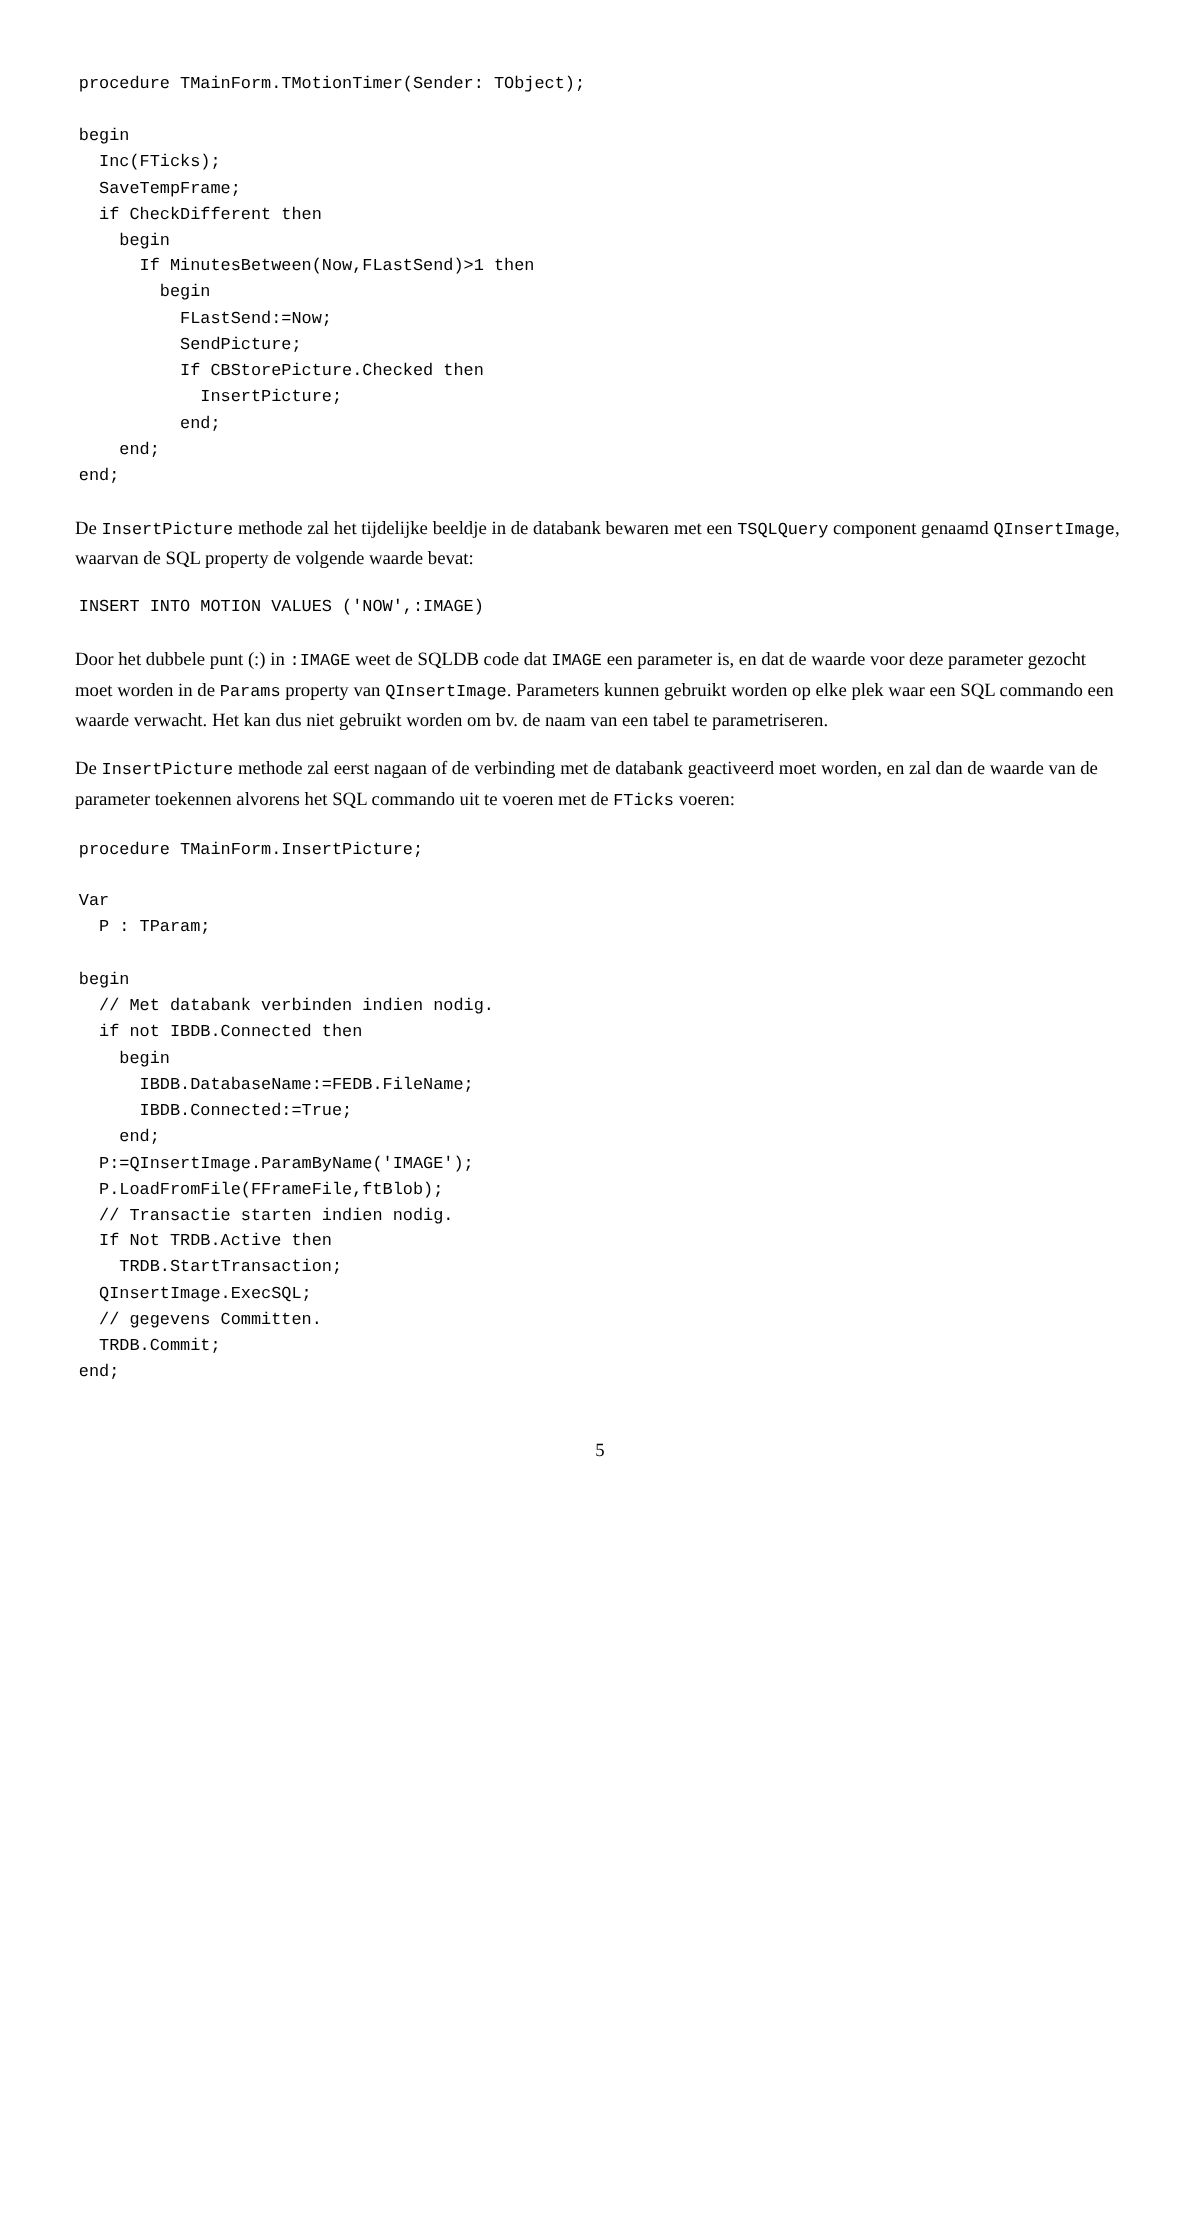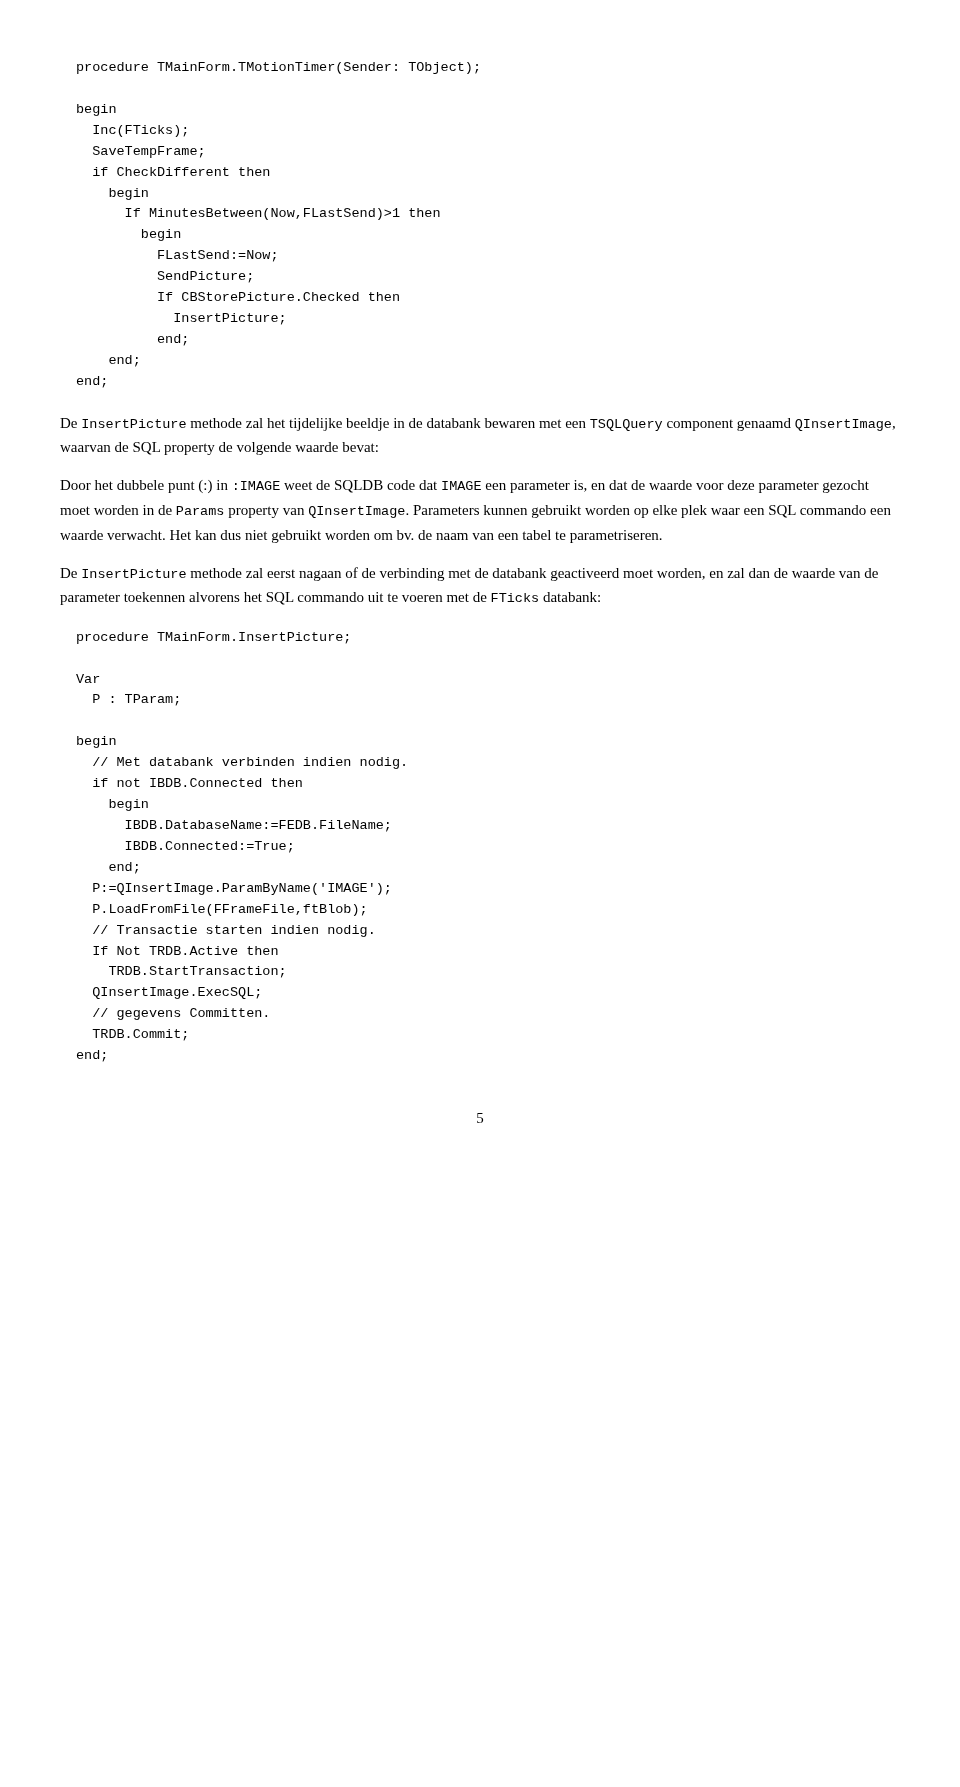--- a/index.html
+++ b/index.html
@@ -16,21 +16,21 @@
       min-height: 1787px;
       padding: 40px 60px 60px 60px;
       line-height: 1.5;
     }
     .code {
       font-family: 'Courier New', Courier, monospace;
       font-size: 13.5px;
       line-height: 1.55;
       white-space: pre;
       display: block;
-      margin: 16px;
+      margin: 3px;
     }
     .code-block {
       margin: 18px 0 18px 0;
     }
     .prose {
       font-family: Georgia, 'Times New Roman', serif;
       font-size: 15px;
       line-height: 1.6;
       margin: 14px 0;
     }
@@ -66,27 +66,30 @@
             InsertPicture;
           end;
     end;
 end;</code>
   </div>
 
   <p class="prose">
     <span>De </span><code class="inline-code">InsertPicture</code><span> methode zal het tijdelijke beeldje in de databank bewaren met een </span><code class="inline-code">TSQLQuery</code><span> component genaamd </span><code class="inline-code">QInsertImage</code><span>, waarvan de SQL property de volgende waarde bevat:</span>
   </p>
 
+  <div class="code-block">
+    <code class="code">INSERT INTO MOTION VALUES ('NOW',:IMAGE)</code>
+  </div>
 
   <p class="prose">
     <span>Door het dubbele punt (:) in </span><code class="inline-code">:IMAGE</code><span> weet de SQLDB code dat </span><code class="inline-code">IMAGE</code><span> een parameter is, en dat de waarde voor deze parameter gezocht moet worden in de </span><code class="inline-code">Params</code><span> property van </span><code class="inline-code">QInsertImage</code><span>. Parameters kunnen gebruikt worden op elke plek waar een SQL commando een waarde verwacht. Het kan dus niet gebruikt worden om bv. de naam van een tabel te parametriseren.</span>
   </p>
 
   <p class="prose">
-    <span>De </span><code class="inline-code">InsertPicture</code><span> methode zal eerst nagaan of de verbinding met de databank geactiveerd moet worden, en zal dan de waarde van de parameter toekennen alvorens het SQL commando uit te voeren met de </span><code class="inline-code">FTicks</code><span> databank:</span>
+    <span>De </span><code class="inline-code">InsertPicture</code><span> methode zal eerst nagaan of de verbinding met de databank geactiveerd moet worden, en zal dan de waarde van de parameter toekennen alvorens het SQL commando uit te voeren met de </span><code class="inline-code">FTicks</code><span> voeren:</span>
   </p>
 
   <div class="code-block">
     <code class="code">procedure TMainForm.InsertPicture;
 
 Var
   P : TParam;
 
 begin
   // Met databank verbinden indien nodig.

